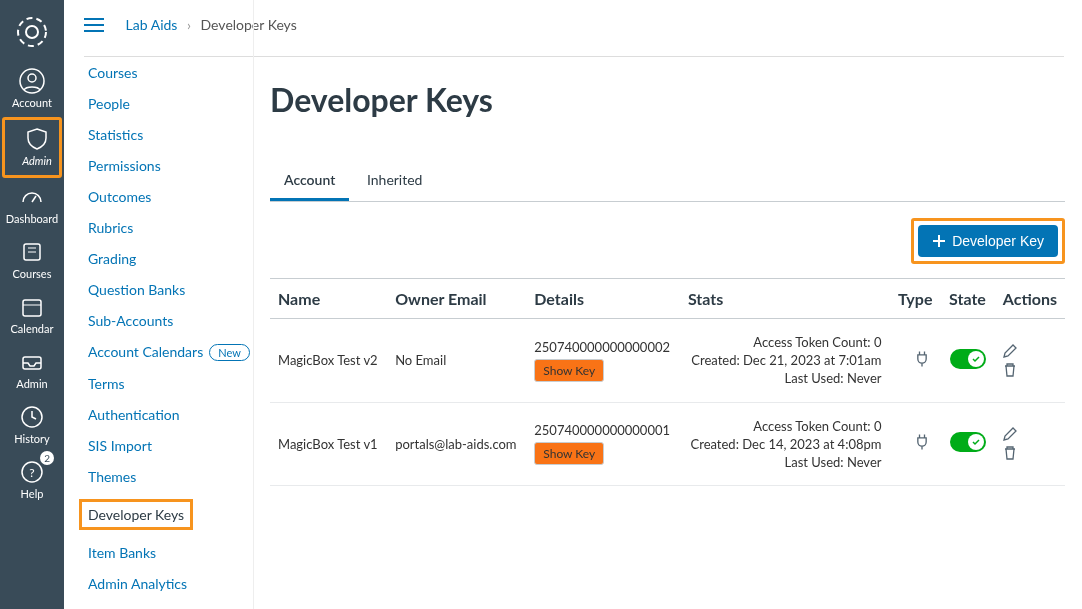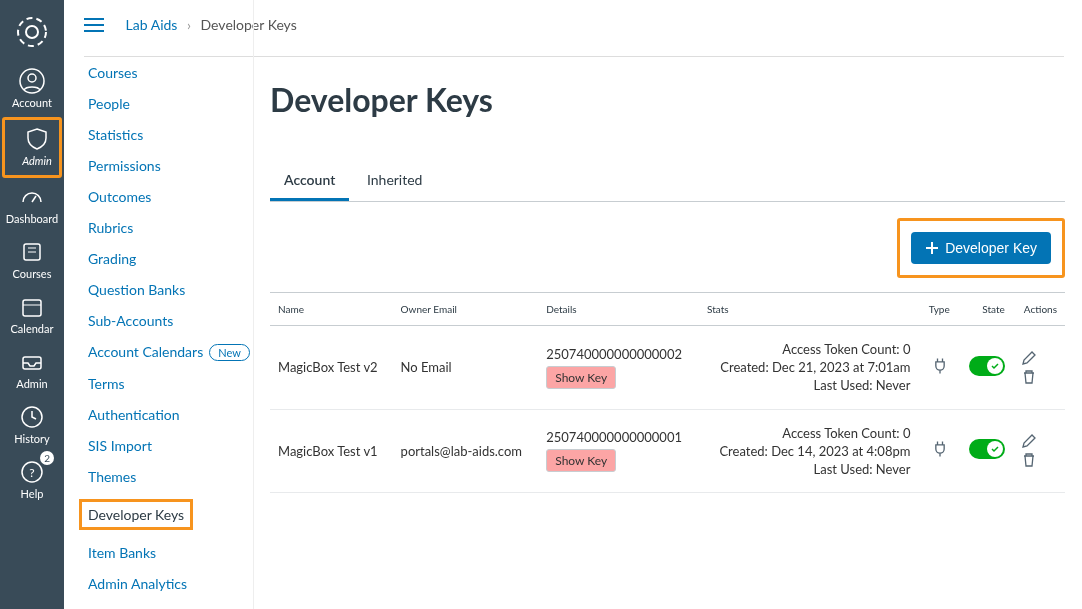--- a/index.html
+++ b/index.html
@@ -34,27 +34,27 @@
   
   
   .main { position:fixed; left:270px; top:80px; width:795px; }
   h1 { font-size:32px; font-weight:700; margin-bottom:18px; }
   .tabs { border-bottom:1px solid #C7CDD1; margin-bottom:16px;margin-top:44px; }
   .tab { display:inline-block; padding:8px 14px 10px; font-size:14px; color:#2D3B45; cursor:pointer; }
   .tab.active { border-bottom:3px solid #0374B5; font-weight:600; }
   
   .btn-primary { background:#0374B5; color:#fff; border:none; border-radius:4px; padding:8px 14px; font-size:14px; cursor:pointer; display:inline-flex; align-items:center; gap:6px; }
   .btn-row { text-align:right; margin-bottom:14px; }
-  .hl-btn { display:inline-block; border:3px solid #F7941E; padding:11px; border-radius:3px; }
+  .hl-btn { display:inline-block; border:3px solid #F7941E; padding:4px; border-radius:3px; }
   
   table { width:100%; border-collapse:collapse; }
-  th { text-align:left; font-weight:400; font-size:10px; padding:10px 8px; border-bottom:1px solid #C7CDD1; border-top:1px solid #C7CDD1; }
+  th { text-align:left; font-weight:700; font-size:16px; padding:10px 8px; border-bottom:1px solid #C7CDD1; border-top:1px solid #C7CDD1; }
   td { padding:14px 8px; border-bottom:1px solid #E8EAEC; font-size:13px; vertical-align:middle; color:#333; }
   td.stats { font-size:13px; line-height:1.4;text-align:right; }
-  .showkey { display:inline-block; margin-top:4px; border:1px solid #C7CDD1; background:#fca5a5; padding:3px 8px; font-size:12px; border-radius:3px; cursor:pointer; }
+  .showkey { display:inline-block; margin-top:4px; border:1px solid #C7CDD1; background:#f97316; padding:3px 8px; font-size:12px; border-radius:3px; cursor:pointer; }
   
   .toggle { width:36px; height:20px; background:#00AC18; border-radius:10px; position:relative; display:inline-block; cursor:pointer; }
   .toggle .knob { position:absolute; right:2px; top:2px; width:16px; height:16px; background:#fff; border-radius:50%; display:flex; align-items:center; justify-content:center; }
   .toggle .knob svg { width:10px; height:10px; }
   
   .actions-cell svg { display:block; margin:3px 0; cursor:pointer; }
   
   .plug-icon { width:20px; height:20px; }
   
   th.center, td.center { text-align:right; }

